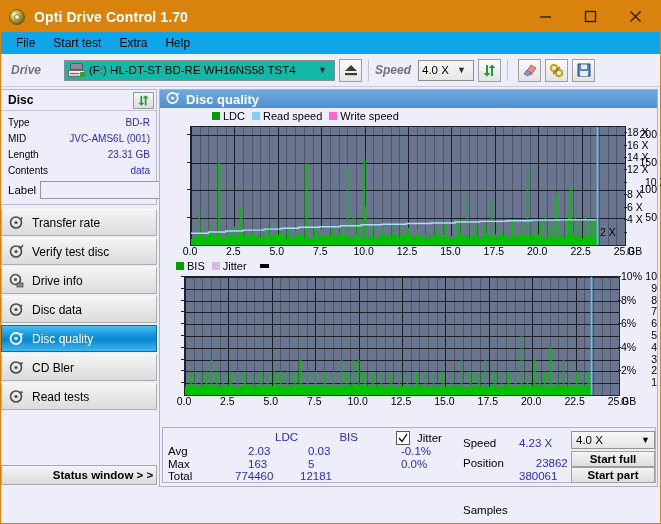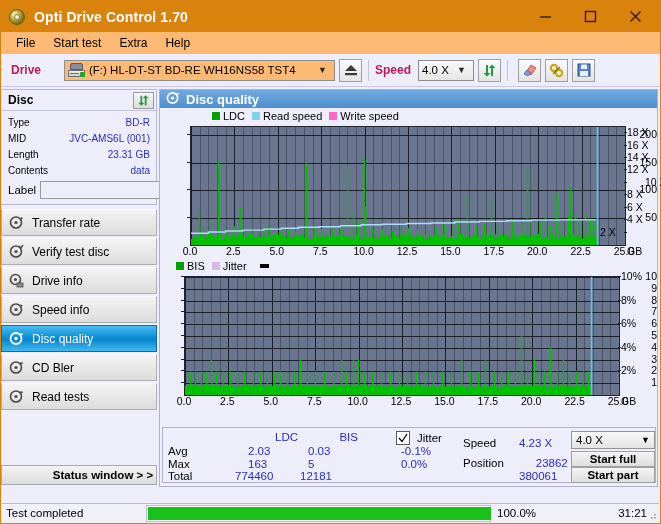--- a/index.html
+++ b/index.html
@@ -27,34 +27,34 @@
     border:1px solid #6b5c14;box-sizing:border-box;
   }
   .tb-icon .hub{position:absolute;left:6px;top:7px;width:6px;height:6px;border-radius:50%;background:#f4f4ee;border:1px solid #8a7a22;box-sizing:border-box;}
   .tb-title{color:#ffffff;font-size:14px;font-weight:bold;letter-spacing:.1px;flex:1 1 auto;}
   .tb-btns{display:flex;align-items:center;height:31px;}
   .tb-btn{width:45px;height:31px;display:flex;align-items:center;justify-content:center;color:#1a1a1a;}
   .tb-btn svg{display:block;}
 
   
   .menubar{
-    height:22px;background:#fdba74;display:flex;align-items:center;
+    height:22px;background:#0ea5e9;display:flex;align-items:center;
     padding:0 6px;box-sizing:border-box;
   }
   .menu-item{padding:2px 9px;font-size:12px;color:#000;}
 
   
   .drivebar{
     height:33px;background:#eeeefb;display:flex;align-items:center;
     padding:0 5px;box-sizing:border-box;gap:0;
     border-bottom:1px solid #c8c8e0;
   }
-  .lbl-bold{font-weight:bold;font-size:12px;color:#be185d;}
+  .lbl-bold{font-weight:bold;font-size:12px;color:#737373;font-style:italic;}
   .combo{
-    height:21px;background:#fdba74;border:1px solid #8d8d8d;box-sizing:border-box;
+    height:21px;background:#14b8a6;border:1px solid #8d8d8d;box-sizing:border-box;
     display:flex;align-items:center;padding:0 2px 0 3px;font-size:11.5px;color:#000;
   }
   .combo .caret{margin-left:auto;padding:0 5px 0 6px;color:#2a2a2a;font-size:9px;line-height:1;}
   .drv-icon{width:17px;height:14px;position:relative;flex:0 0 auto;margin-right:4px;}
   .drv-icon .body{position:absolute;left:0;bottom:0;width:17px;height:7px;background:linear-gradient(#f2f2f2,#c9c9c9);border:1px solid #6f6f6f;box-sizing:border-box;}
   .drv-icon .slot{position:absolute;left:2px;bottom:3px;width:9px;height:1px;background:#6f6f6f;}
   .drv-icon .top{position:absolute;left:2px;top:0;width:13px;height:7px;background:#8b8b9c;border:1px solid #5a5a68;border-radius:2px 2px 0 0;box-sizing:border-box;}
   .drv-icon .dot{position:absolute;right:0;bottom:0;width:5px;height:5px;background:#27a527;border-radius:1px;}
   .tbtn{
     width:23px;height:23px;background:linear-gradient(#fbfbfb,#e3e3e3);
@@ -321,21 +321,21 @@
           <span>Drive info</span>
         </div>
         <div class="navitem">
           <span class="nav-icon">
             <svg width="15" height="15" viewBox="0 0 15 15">
                 <circle cx="7" cy="7.5" r="5.5" fill="none" stroke="#4a4a4a" stroke-width="1.6"></circle>
                 <circle cx="7" cy="7.5" r="1.6" fill="#4a4a4a"></circle>
                 <path d="M11.5 2.5 l2.5 0.8 -2.5 1.6z" fill="#4a4a4a"></path>
               </svg>
           </span>
-          <span>Speed info</span>
+          <span>Disc data</span>
         </div>
         <div class="navitem sel">
           <span class="nav-icon">
             <svg width="15" height="15" viewBox="0 0 15 15">
                 <circle cx="7" cy="7.5" r="5.5" fill="none" stroke="#ffffff" stroke-width="1.8"></circle>
                 <circle cx="7" cy="7.5" r="1.7" fill="#ffffff"></circle>
                 <path d="M11.5 2 l3 1 -3 2z" fill="#ffffff"></path>
               </svg>
           </span>
           <span>Disc quality</span>
@@ -659,26 +659,13 @@
     <span class="st-val" style="left:356px;top:42px;width:86px;text-align:left;">380061</span>
 
     <div class="selbox" style="left:408px;top:3px;width:84px;height:18px;">
       <span>4.0 X</span>
       <span class="caret">▼</span>
     </div>
     <div class="btn" style="left:408px;top:23px;width:84px;height:16px;">Start full</div>
     <div class="btn" style="left:408px;top:39px;width:84px;height:16px;">Start part</div>
   </div>
 
-  <div class="statusbar">
-    <div class="sb-txt">Test completed</div>
-    <div class="sb-progwrap">
-      <div class="sb-prog" id="progfill" style="width: 100%; background: rgb(25, 194, 25);"></div>
-    </div>
-    <div class="sb-pct">100.0%</div>
-    <div class="sb-time">31:21</div>
-    <svg class="grip" viewBox="0 0 10 10">
-      <rect x="7" y="7" width="1.6" height="1.6" fill="#9a9a9a"></rect>
-      <rect x="4" y="7" width="1.6" height="1.6" fill="#9a9a9a"></rect>
-      <rect x="7" y="4" width="1.6" height="1.6" fill="#9a9a9a"></rect>
-    </svg>
-  </div>
 </div>
 
 </body></html>

